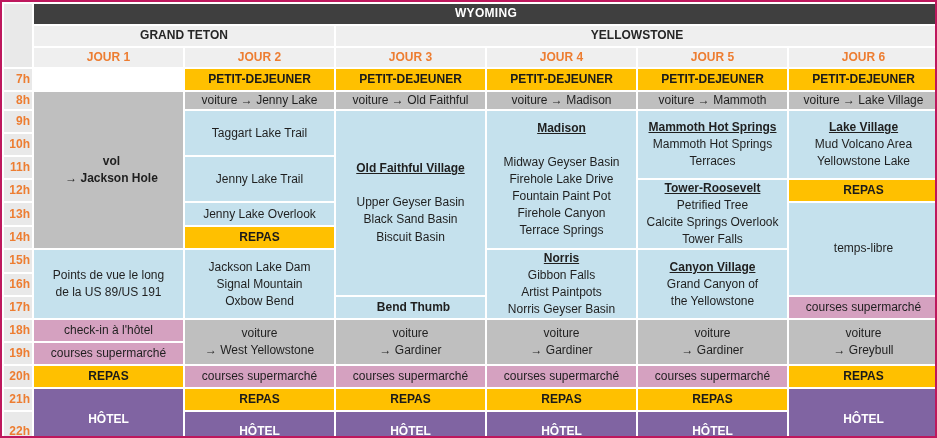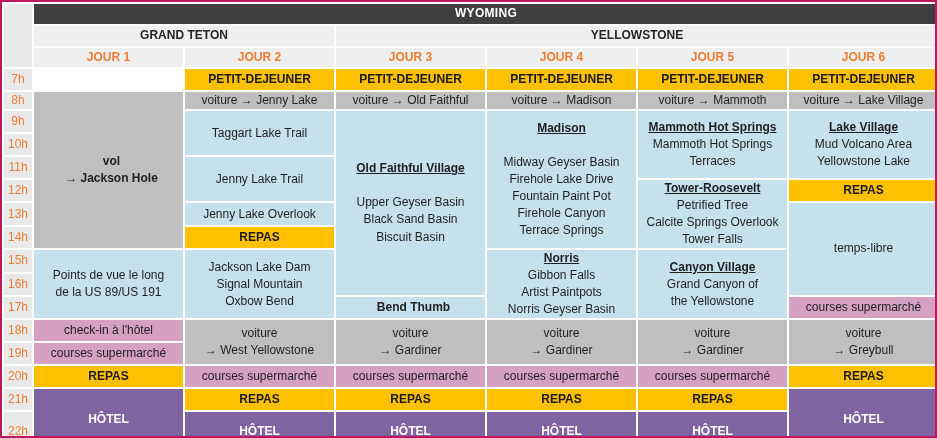--- a/index.html
+++ b/index.html
@@ -30,21 +30,21 @@
     color:#1f1f1f;
     overflow:hidden;
   }
   .pre{white-space:pre-line;}
   .b{font-weight:700;padding-left:8px;}
   
   .c-dark{background:#3f3f3f;color:#ffffff;font-weight:700;letter-spacing:.3px;}
   .c-head{background:#efefef;font-weight:700;color:#262626;}
   .c-day{background:#efefef;font-weight:700;color:#ed7d31;}
   .c-corner{background:#e9e9e9;border:2px solid #ffffff;}
-  .c-hour{background:#e9e9e9;font-weight:400;color:#ed7d31;}
+  .c-hour{background:#e9e9e9;font-weight:700;color:#ed7d31;text-align:right;}
   
   .c-wh{background:#ffffff;}
   .c-or{background:#ffc000;font-weight:700;color:#1a1a1a;}
   .c-gy{background:#bfbfbf;}
   .c-bl{background:#c5e1ed;}
   .c-pk{background:#d5a1c0;margin-top:16px;}
   .c-pu{background:#8064a2;color:#ffffff;font-weight:700;}
   .title{font-weight:700;text-decoration:underline;}
   .gap{margin-bottom:17px;}
 </style>

